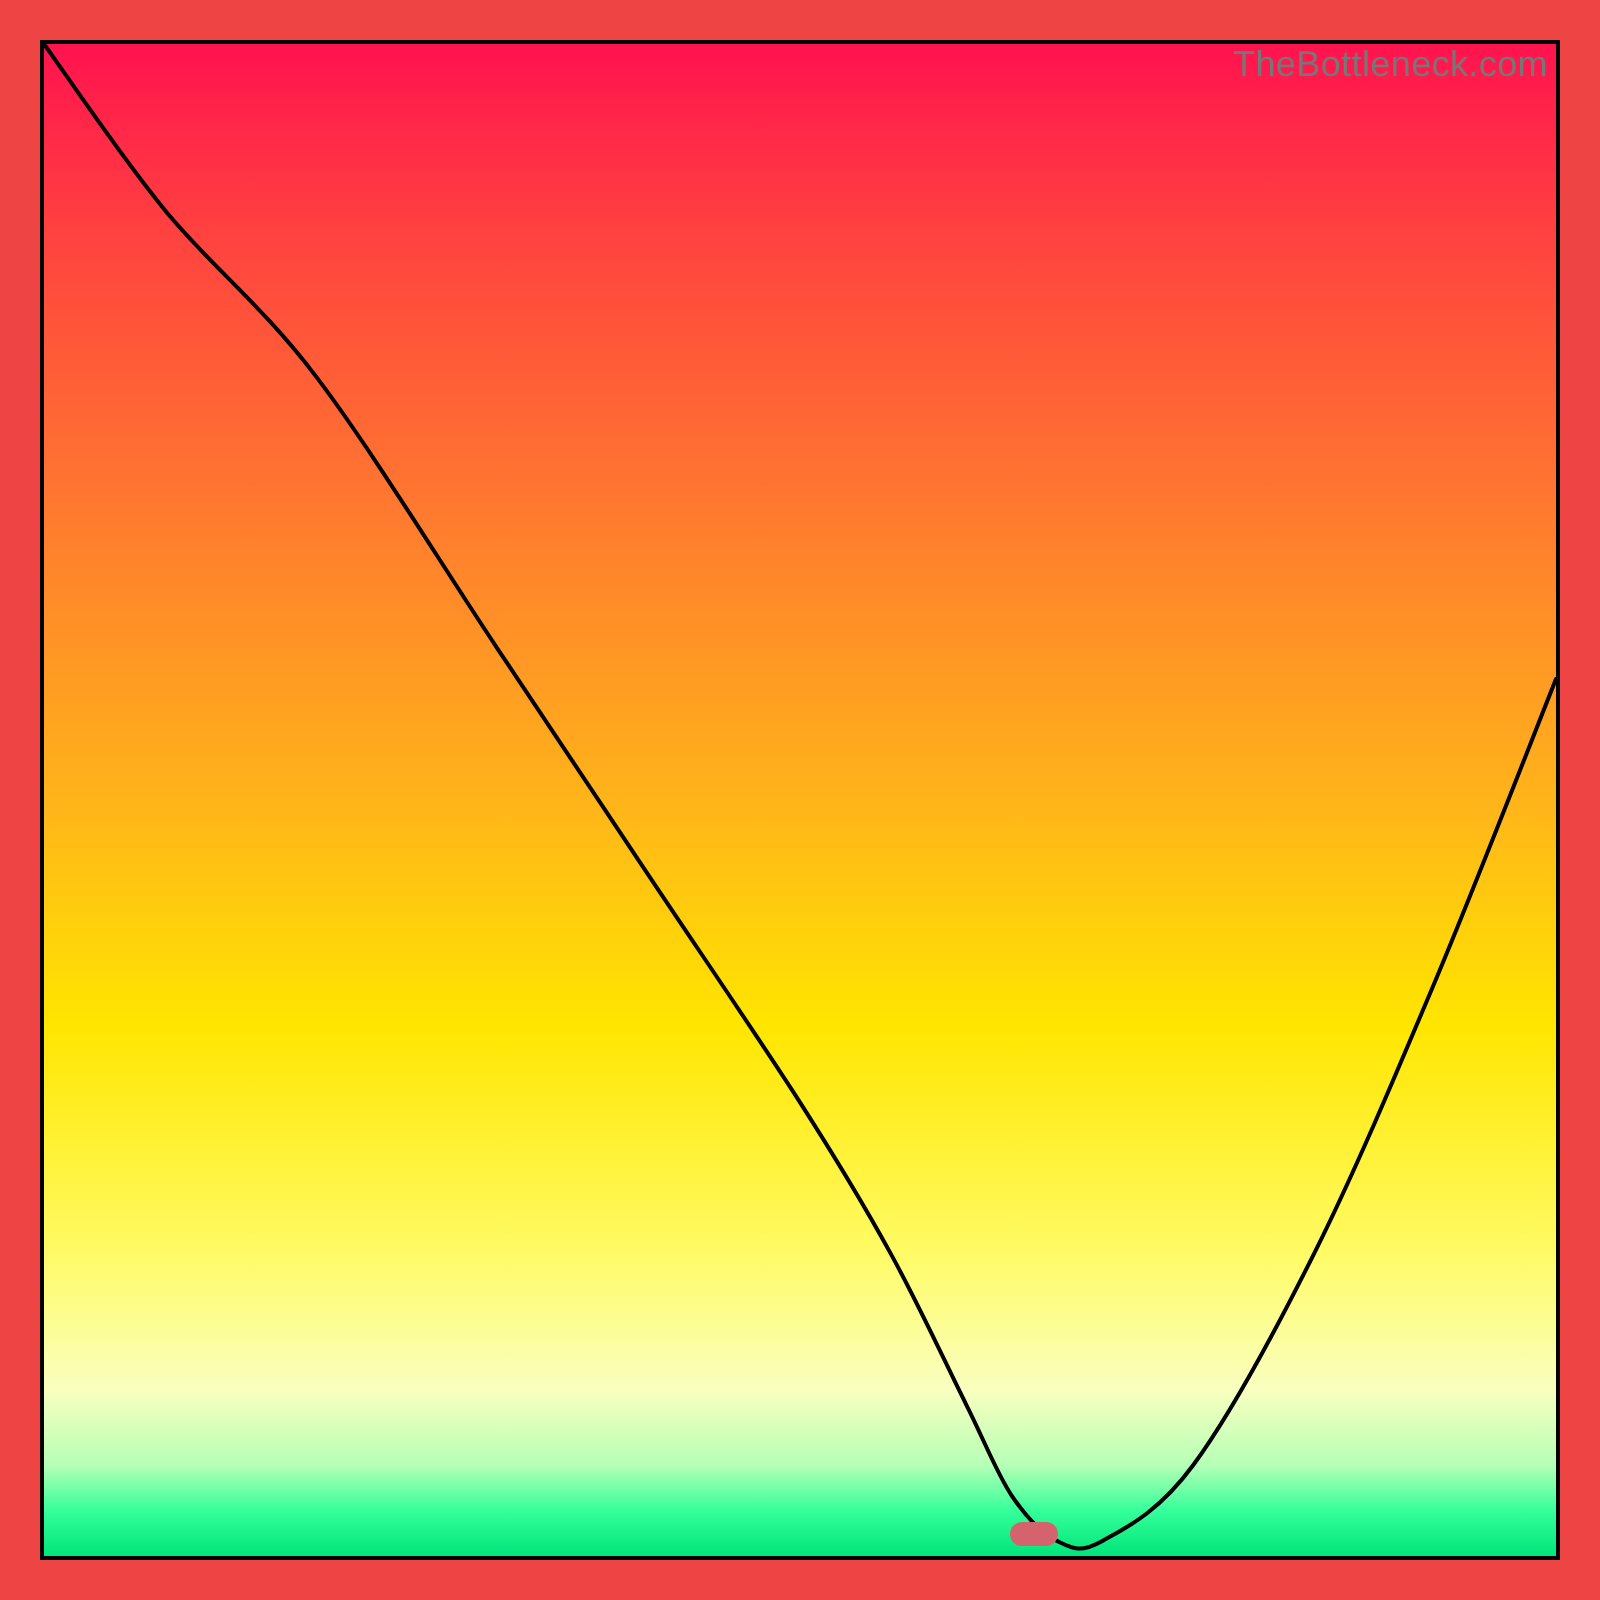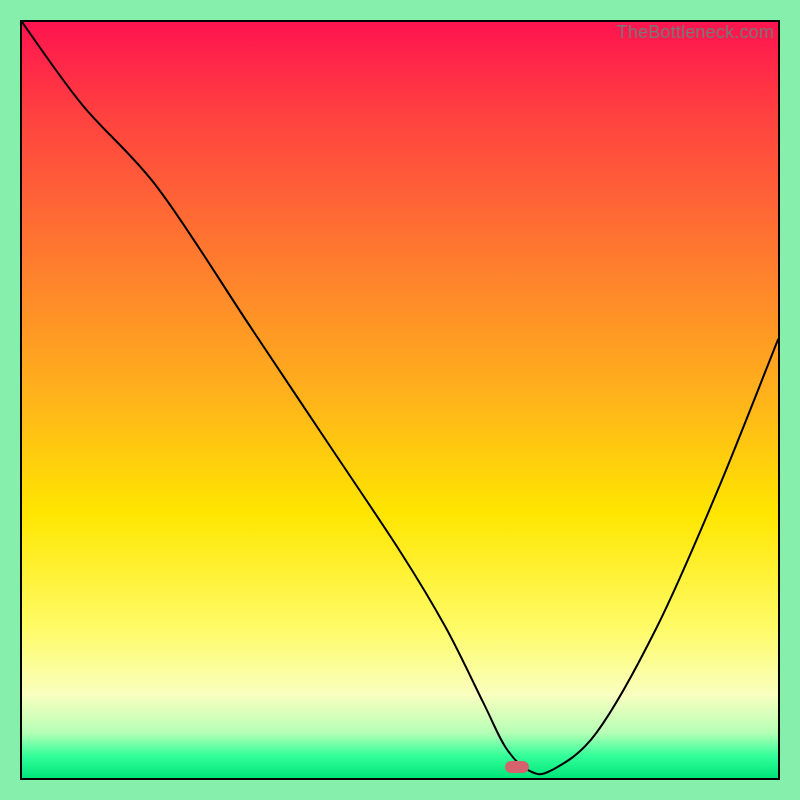--- a/index.html
+++ b/index.html
@@ -8,21 +8,21 @@
     width: 800px;
     height: 800px;
     overflow: hidden;
     background: #000;
     font-family: Arial, Helvetica, sans-serif;
   }
   .frame {
     position: relative;
     width: 800px;
     height: 800px;
-    background: #86efac;
+    background: #ef4444;
   }
   .plot {
     position: absolute;
     left: 20px;
     top: 20px;
     width: 760px;
     height: 760px;
     
     box-sizing: border-box;
     border: 2px solid #000;

